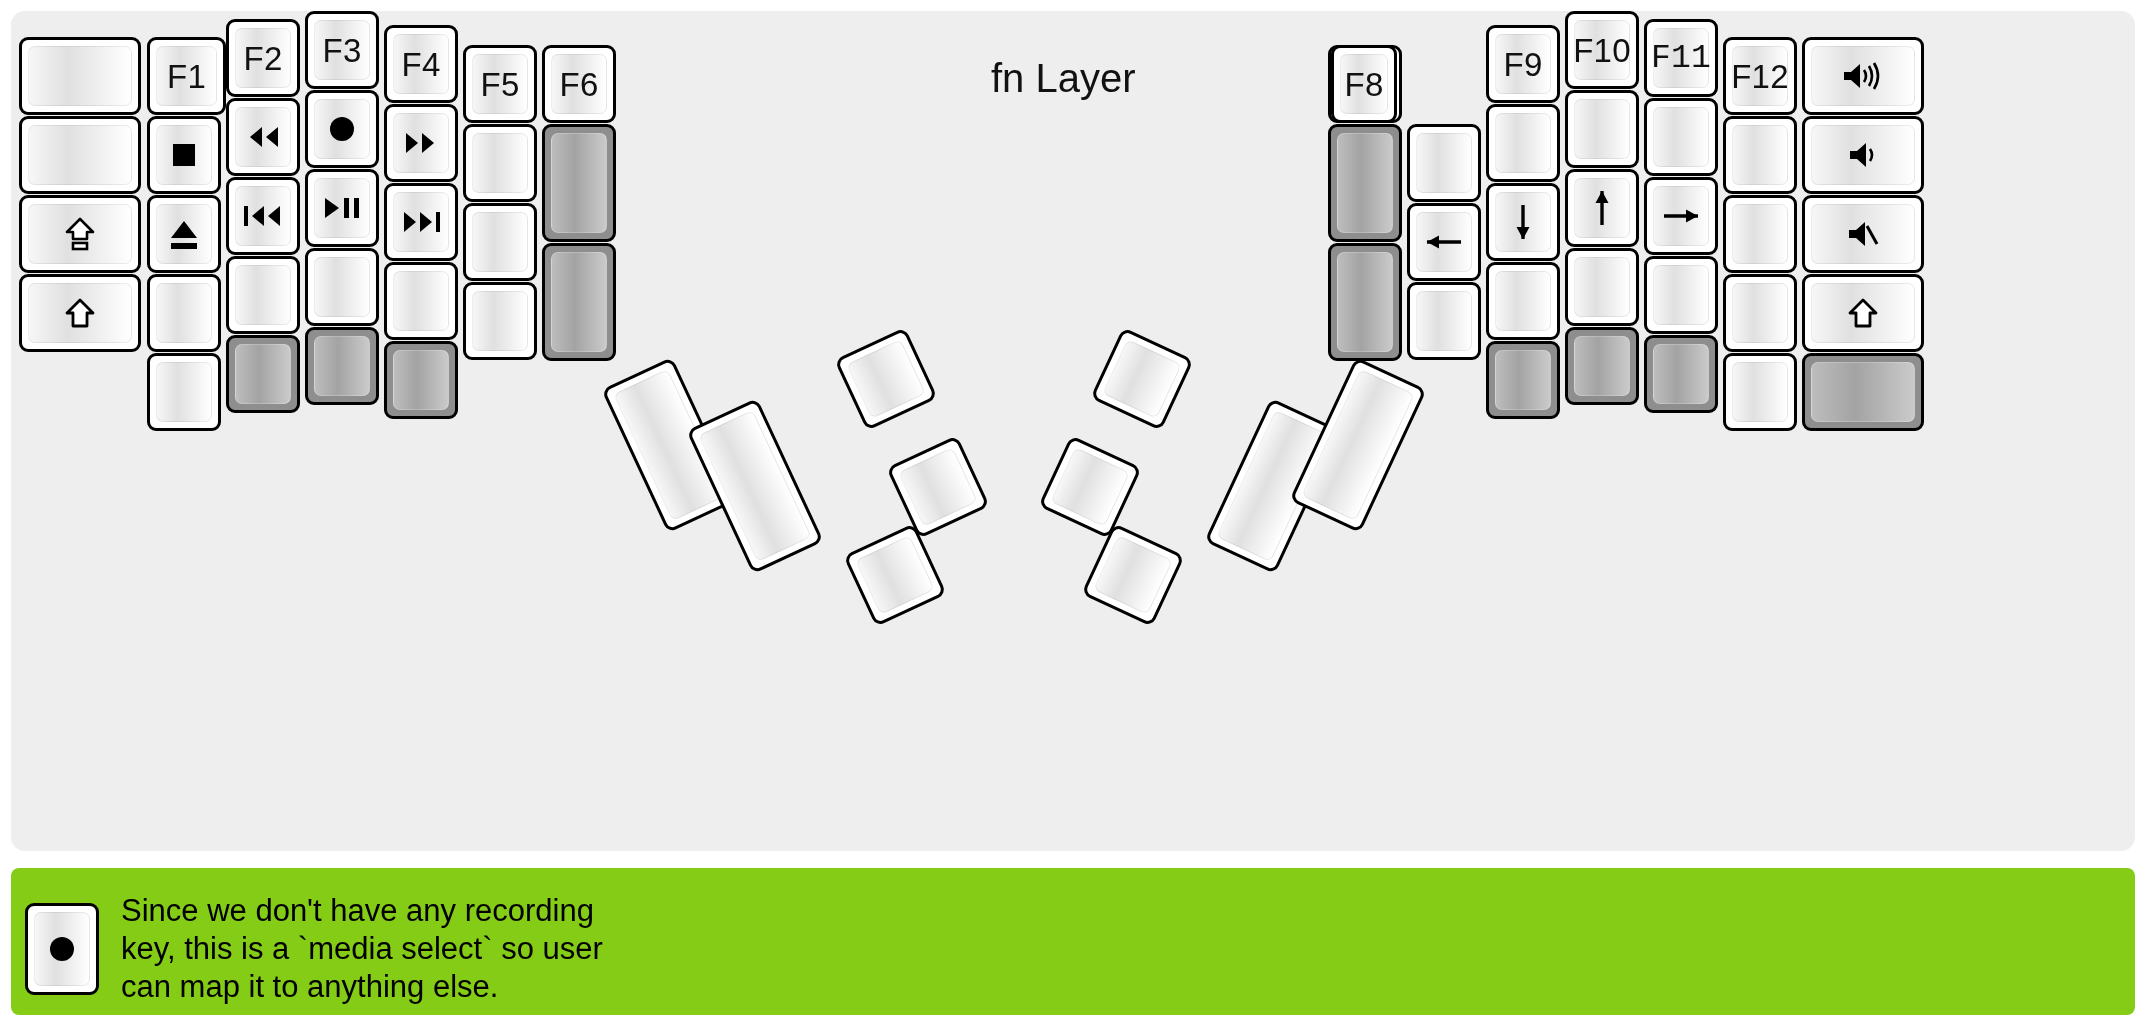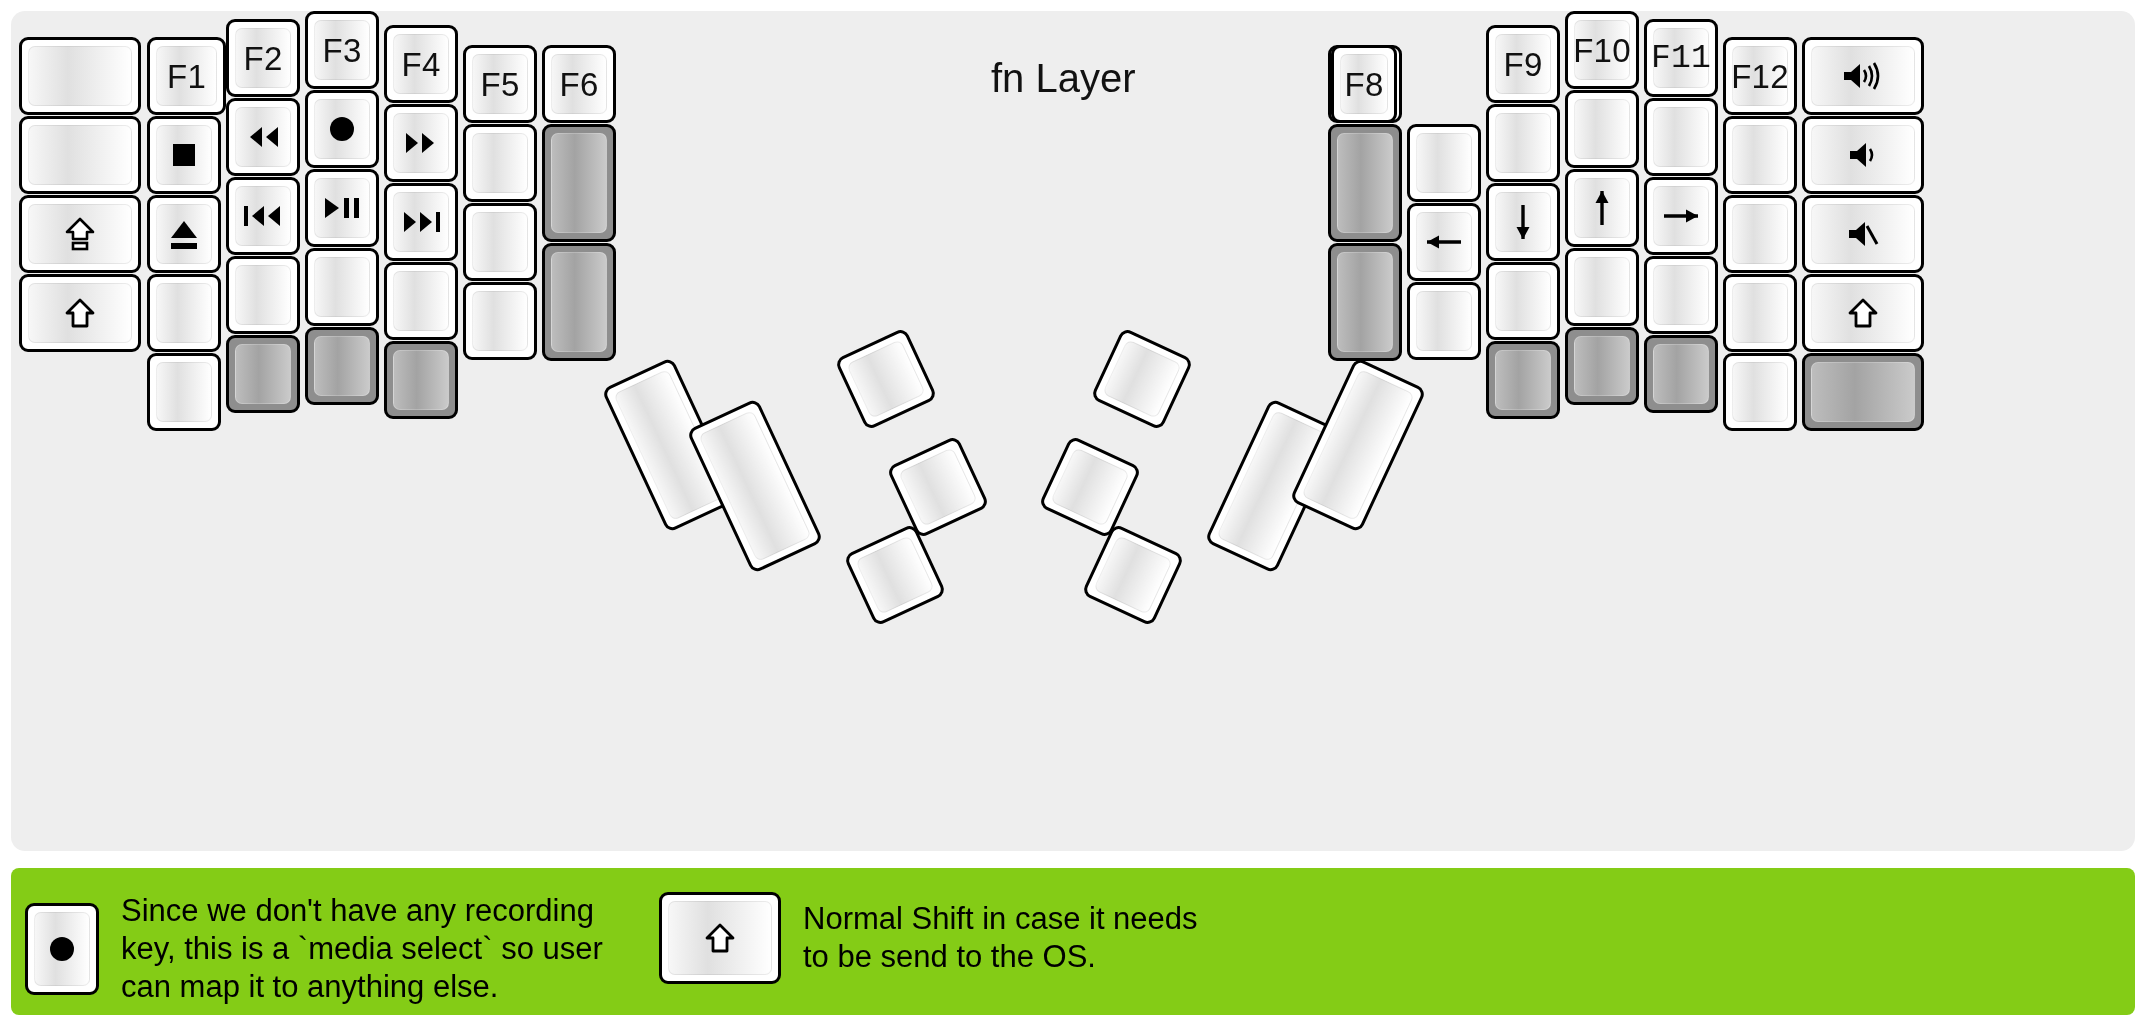--- a/index.html
+++ b/index.html
@@ -424,29 +424,14 @@
                   <circle cx="14" cy="14" r="12" fill="#000"></circle>
                 </svg>
               </span>
             </div>
           </div>
         </div>
         <div class="lg-text">Since we don't have any recording
 key, this is a `media select` so user
 can map it to anything else.</div>
       </div>
-      <div class="lg-item" style="left: 648px; top: 24px;">
-        <div class="lg-key" style="width: 122px; height: 92px;">
-          <div class="key" style="left: 0px; top: 0px; width: 122px; height: 92px; position: absolute;">
-            <div class="cap">
-              <span class="glyph">
-                <svg width="32" height="34" viewBox="0 0 32 34">
-                  <path d="M16 4 L29 17 H23 V30 H9 V17 H3 Z" fill="#fff" stroke="#000" stroke-width="2.8" stroke-linejoin="round"></path>
-                </svg>
-              </span>
-            </div>
-          </div>
-        </div>
-        <div class="lg-text">Normal Shift in case it needs
-to be send to the OS.</div>
-      </div>
     </div>
 </div>
 
 </body></html>

